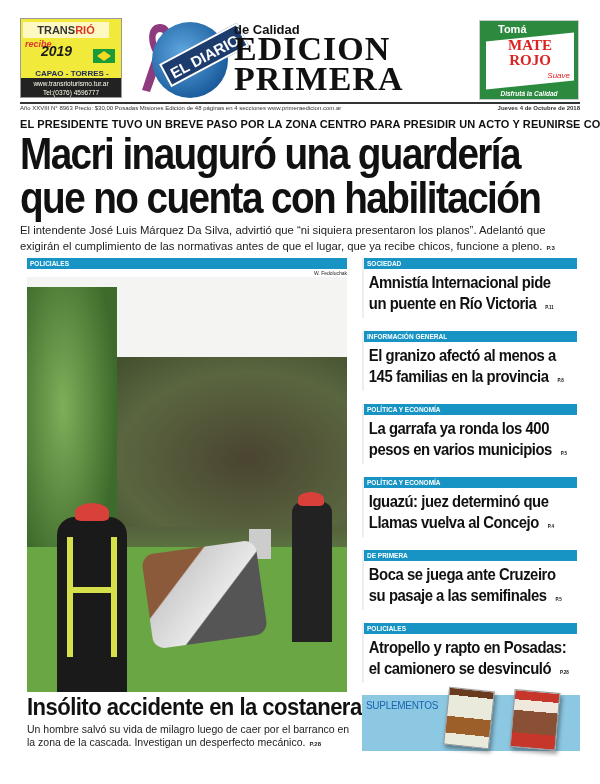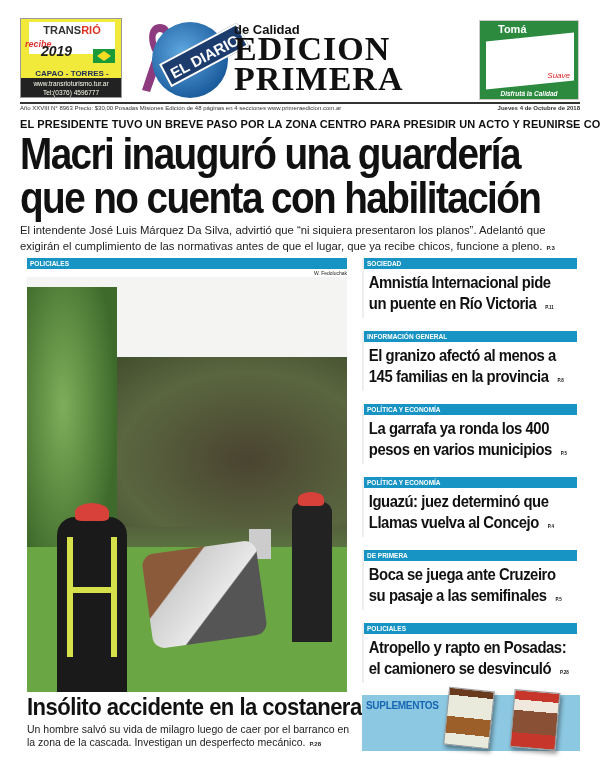--- a/index.html
+++ b/index.html
@@ -1,20 +1,20 @@
 <!DOCTYPE html>
 <html><head>
 <meta charset="utf-8">
 <style>
 *{box-sizing:border-box;margin:0;padding:0}
 body{width:600px;height:784px;background:#fff;font-family:"Liberation Sans",sans-serif;position:relative;overflow:hidden;color:#111}
 .abs{position:absolute}
 
 .ad-left{left:20px;top:18px;width:102px;height:80px;background:#f1ea3a;border:1px solid #999}
-.ad-left .tr{position:absolute;left:8px;top:3px;width:86px;height:32px;background:#ffffff;font-size:11px;font-weight:bold;color:#333;text-align:center;line-height:16px}
+.ad-left .tr{position:absolute;left:2px;top:3px;width:86px;height:16px;background:#fef9c3;font-size:11px;font-weight:bold;color:#333;text-align:center;line-height:16px}
 .ad-left .tr b{color:#d32}
 .ad-left .ver{position:absolute;left:4px;top:20px;font-size:9px;color:#d33;font-style:italic;font-weight:bold}
 .ad-left .yr{position:absolute;left:20px;top:24px;font-size:14px;font-weight:bold;font-style:italic;color:#1c1c1c}
 .ad-left .flag{position:absolute;left:72px;top:30px;width:22px;height:14px;background:#1b9a3a}
 .ad-left .flag::after{content:"";position:absolute;left:4px;top:2px;width:14px;height:10px;background:#f3dc23;transform:rotate(0deg);clip-path:polygon(50% 0,100% 50%,50% 100%,0 50%)}
 .ad-left .cities{position:absolute;left:2px;top:50px;width:98px;font-size:8px;font-weight:bold;color:#1c2a5a;text-align:center}
 .ad-left .web{position:absolute;left:0;bottom:0;width:100px;height:19px;background:#222;color:#ffe;font-size:6.5px;text-align:center;line-height:9px;padding-top:1px}
 .logo-globe{left:152px;top:22px;width:76px;height:76px;border-radius:50%;background:radial-gradient(circle at 40% 40%,#5fa8e0,#1d5fa0 70%,#123d6b);}
 .ribbon{left:140px;top:20px;width:40px;height:74px;}
 .eldiario{left:160px;top:42px;width:88px;height:26px;background:#1d3c6e;color:#fff;font-weight:bold;font-size:15px;text-align:center;line-height:26px;transform:rotate(-28deg);border:2px solid #fff}
@@ -50,21 +50,21 @@
 .photo .ff2 .helmet{position:absolute;left:6px;top:-10px;width:26px;height:14px;background:#d8413a;border-radius:50% 50% 20% 20%}
 .photo .post{position:absolute;left:222px;top:252px;width:22px;height:30px;background:#ccc}
 .cap-title{left:27px;top:694px;width:325px;font-size:24px;font-weight:bold;line-height:26px;letter-spacing:-.6px;transform:scaleX(.92);transform-origin:left top;white-space:nowrap;color:#111}
 .cap-text{left:27px;top:723px;width:325px;font-size:10.5px;line-height:13px;color:#222}
 
 .story{position:absolute;left:362px;width:215px;border-left:2px solid #eee;padding-left:3px}
 .story .secbar{margin-left:-3px}
 .story .hl{font-size:16.5px;font-weight:bold;line-height:21px;letter-spacing:-.5px;transform:scaleX(.9);transform-origin:left top;white-space:nowrap;color:#111;padding-top:3px;padding-left:2px}
 .story .pg{font-size:5px;font-weight:bold;margin-left:10px;letter-spacing:0}
 .supl{left:362px;top:695px;width:218px;height:56px;background:#8cc8e2}
-.supl .lbl{position:absolute;left:4px;top:5px;font-size:10px;font-weight:bold;color:#1766b3;letter-spacing:-.3px}
+.supl .lbl{position:absolute;left:4px;top:5px;font-size:10px;font-weight:normal;color:#1766b3;letter-spacing:-.3px}
 .mag{position:absolute;width:46px;height:58px;border:1px solid #999;box-shadow:2px 3px 4px rgba(0,0,0,.4)}
 .mag1{left:84px;top:-6px;background:linear-gradient(#6a3a1e 0 12%,#e9eadc 12% 50%,#9c5f2a 50% 80%,#e9eadc 80%);transform:rotate(6deg)}
 .mag2{left:150px;top:-4px;background:linear-gradient(#c6362a 0 16%,#f0e8dc 16% 35%,#8a5036 35% 75%,#c6362a 75%);transform:rotate(5deg)}
 </style>
 </head>
 <body>
 
 <div class="abs ad-left">
   <div class="tr"><span>TRANS</span><b>RIÓ</b></div>
   <div class="ver">recibe</div>
@@ -84,20 +84,24 @@
 <div class="abs eldiario">EL DIARIO</div>
 <div class="abs demis">de Calidad</div>
 <div class="abs primera">
   <div>EDICION</div>
   <div>PRIMERA</div>
 </div>
 
 <div class="abs ad-right">
   <div class="toma">Tomá</div>
   <div class="band"></div>
+  <div class="mate">
+    <div>MATE</div>
+    <div>ROJO</div>
+  </div>
   <div class="suave">Suave</div>
   <div class="disf">Disfrutá la Calidad</div>
 </div>
 
 <div class="abs infobar">
   <span>Año XXVIII  N° 8963   Precio: $30,00   Posadas  Misiones   Edición de 48 páginas en 4 secciones   www.primeraedicion.com.ar</span>
   <span class="date">Jueves 4 de Octubre de 2018</span>
 </div>
 
 <div class="abs kicker">EL PRESIDENTE TUVO UN BREVE PASO POR LA ZONA CENTRO PARA PRESIDIR UN ACTO Y REUNIRSE CON LOS TEALEROS</div>

